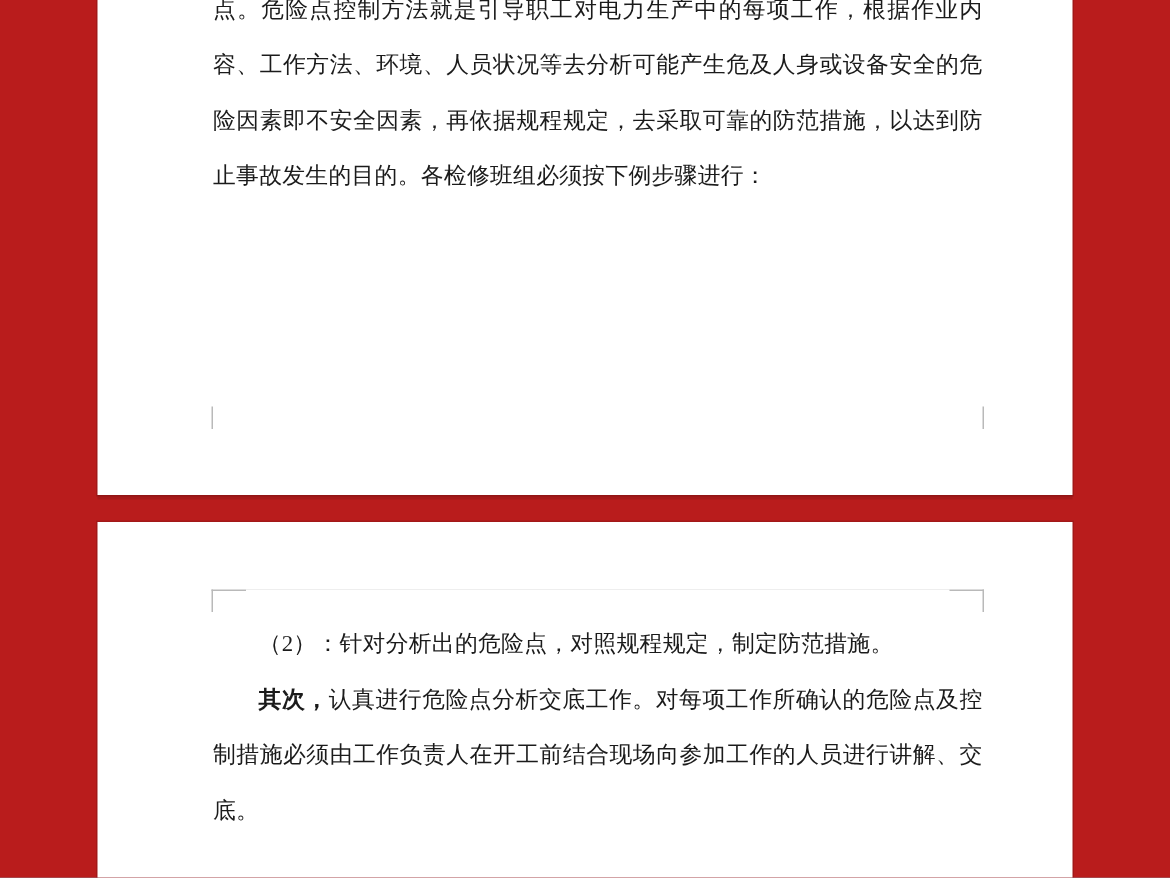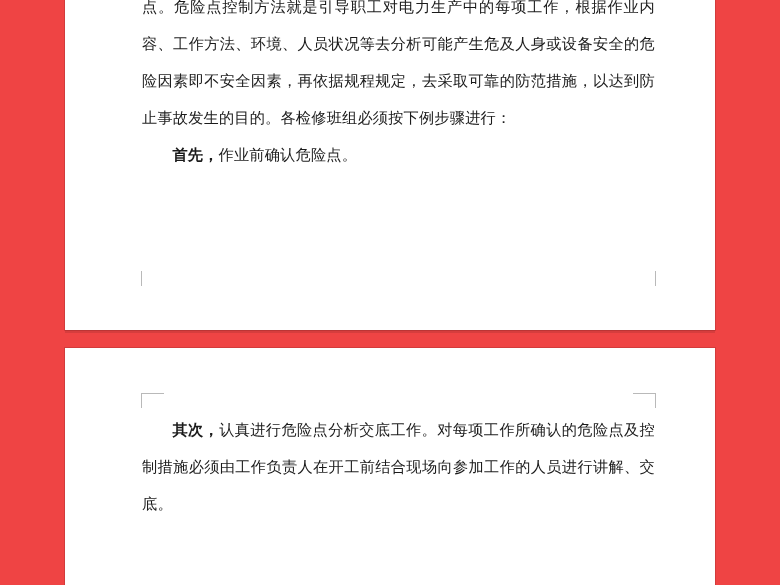--- a/index.html
+++ b/index.html
@@ -10,21 +10,21 @@
     width: 780px;
     height: 585px;
     background: #8c8f9e;
     font-family: "Liberation Serif", "DejaVu Serif", serif;
     overflow: hidden;
   }
   .viewport {
     position: relative;
     width: 780px;
     height: 585px;
-    background: #ef4444;
+    background: #b91c1c;
   }
 
   
   .page {
     position: absolute;
     left: 65px;
     width: 650px;
     background: #ffffff;
     box-shadow: 0 0 0 1px rgba(0,0,0,0.12);
   }
@@ -119,30 +119,30 @@
 </style>
 </head>
 <body>
 
 <div class="viewport">
 
   <div class="page page-one">
     <div class="page-inner">
       <div class="body-text">
         <p class="para">点。危险点控制方法就是引导职工对电力生产中的每项工作，根据作业内容、工作方法、环境、人员状况等去分析可能产生危及人身或设备安全的危险因素即不安全因素，再依据规程规定，去采取可靠的防范措施，以达到防止事故发生的目的。各检修班组必须按下例步骤进行：</p>
-        <p class="para indent bold-lead"><b>首先，</b><span>作业前确认危险点。</span></p>
       </div>
       <div class="crop-mark left"></div>
       <div class="crop-mark right"></div>
     </div>
   </div>
 
   <div class="page page-two">
     <div class="page-inner">
       <div class="boundary"></div>
       <div class="body-text">
+        <p class="para indent">（2）：针对分析出的危险点，对照规程规定，制定防范措施。</p>
         <p class="para indent bold-lead"><b>其次，</b><span>认真进行危险点分析交底工作。对每项工作所确认的危险点及控制措施必须由工作负责人在开工前结合现场向参加工作的人员进行讲解、交底。</span></p>
 
       </div>
     </div>
   </div>
 
 </div>
 
 </body></html>

